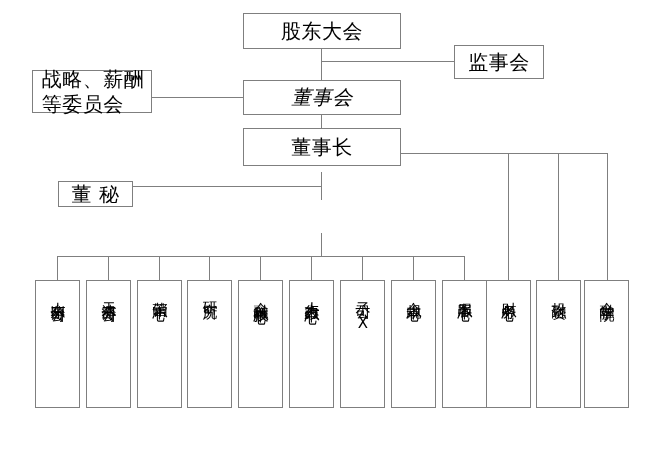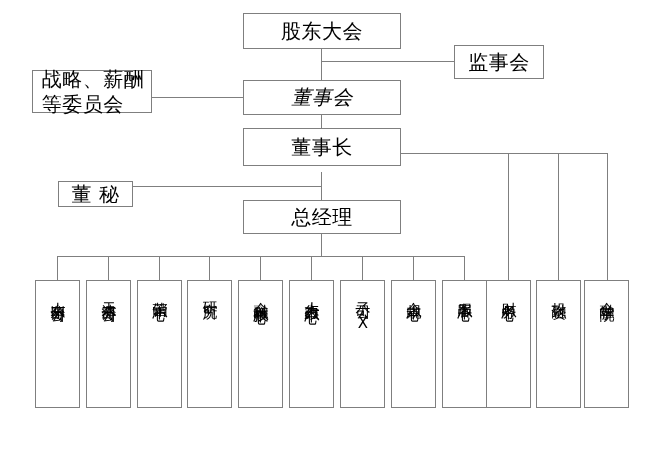--- a/index.html
+++ b/index.html
@@ -133,23 +133,20 @@
   </div>
 
   <div class="node h" style="left:243px; top:128px; width:158px; height:38px;">
     <span class="label">董事长</span>
   </div>
 
   <div class="node h" style="left:58px; top:170px; width:75px; height:26px;margin-top:11px;">
     <span class="label">董  秘</span>
   </div>
 
-  <div class="node h" style="left:243px; top:200px; width:158px; height:34px;">
-    <span class="label">总经理</span>
-  </div>
 
   <div class="node v" style="left:35px; top:280px; width:45px; height:128px;">
     <span class="label">山东分公司</span>
   </div>
 
   <div class="node v" style="left:86px; top:280px; width:45px; height:128px;">
     <span class="label">天津分公司</span>
   </div>
 
   <div class="node v" style="left:137px; top:280px; width:45px; height:128px;">

